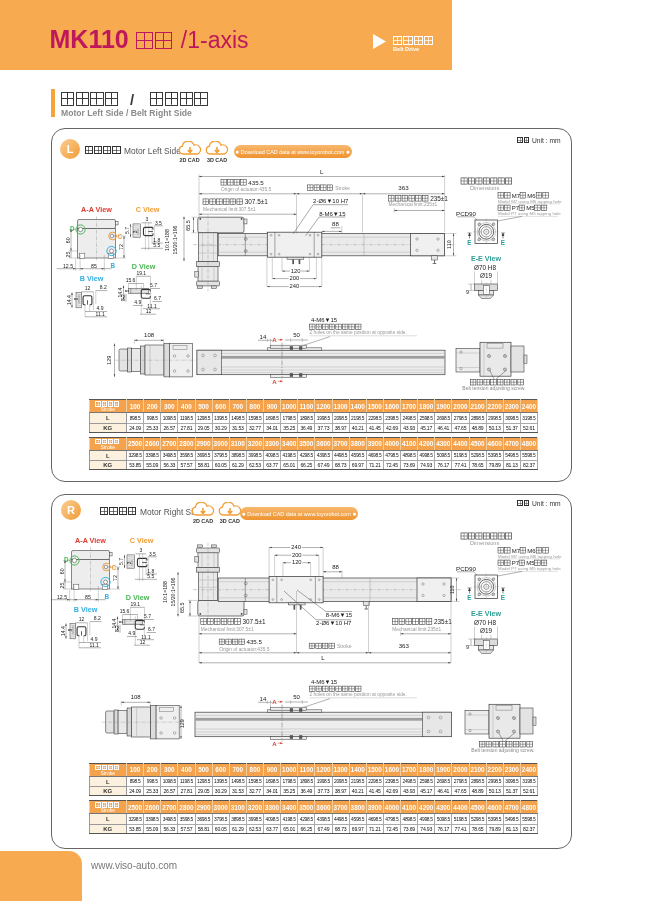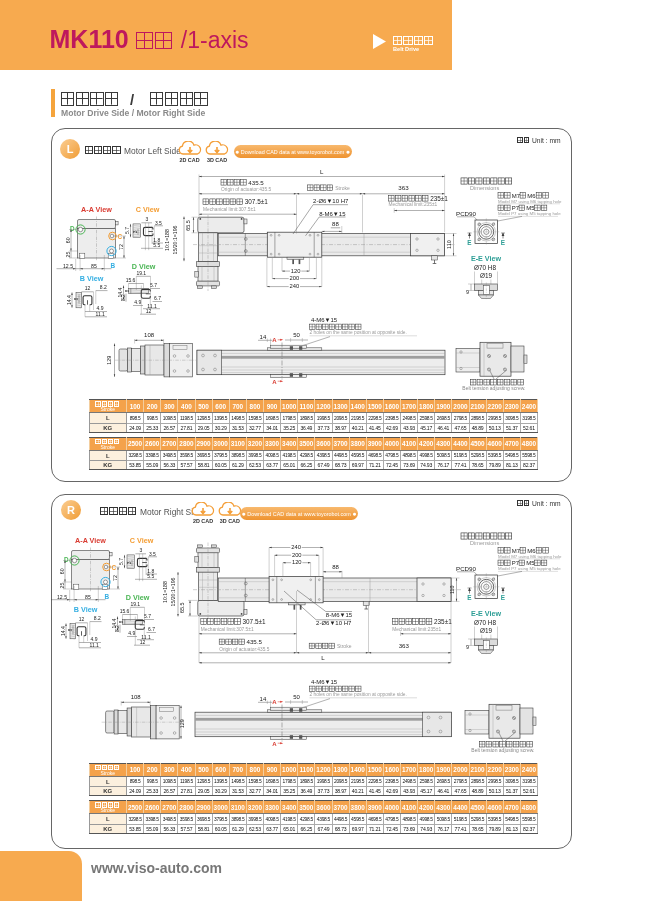--- a/index.html
+++ b/index.html
@@ -16,21 +16,21 @@
 <div class="abs" style="left:0;top:0;width:452px;height:70px;background:#F7AA4F"></div>
 <div class="abs" style="left:49.5px;top:24.5px;color:#be185d;font-size:25px;font-weight:bold;letter-spacing:0">MK110&nbsp;<span style="font-size:19.5px"><i class="c"></i><i class="c"></i></span>&nbsp;<span style="font-weight:normal;font-size:23px">/1-axis</span></div>
 <svg class="abs" style="left:370px;top:33px" width="20" height="18">
     <path d="M3 1v15l13-7.5z" fill="#fff"></path>
   </svg>
 <div class="abs" style="left:393px;top:34px;color:#fff;font-size:10.5px;font-weight:bold"><i class="c"></i><i class="c"></i><i class="c"></i><i class="c"></i></div>
 <div class="abs" style="left:393px;top:46px;color:#fff;font-size:5.6px;font-weight:bold">Belt Drive</div>
 
 <div class="abs" style="left:51px;top:89px;width:4px;height:28px;background:#F5A43C"></div>
 <div class="abs" style="left:61px;top:90.5px;color:#3a3a3a;font-size:15px;font-weight:bold;letter-spacing:6px"><i class="c"></i><i class="c"></i><i class="c"></i><i class="c"></i> / <i class="c"></i><i class="c"></i><i class="c"></i><i class="c"></i></div>
-<div class="abs" style="left:61px;top:108px;color:#8a8a8a;font-size:8.6px;font-weight:bold">Motor Drive Side / Motor Right Side</div>
+<div class="abs" style="left:61px;top:108px;color:#8a8a8a;font-size:8.6px;font-weight:bold">Motor Left Side / Belt Right Side</div>
 <div class="abs" style="left:51px;top:128px;width:519px;height:352px;border:1px solid #666;border-radius:14px;background:#fff"></div>
 <div class="abs" style="left:51px;top:494px;width:519px;height:353px;border:1px solid #666;border-radius:14px;background:#fff"></div>
 <div class="abs" style="left:60px;top:139.2px;width:20px;height:20px;border-radius:50%;
  background:linear-gradient(135deg,#FBCE93,#F09C35);color:#fff;font-size:11px;font-weight:bold;
  text-align:center;line-height:20px">L</div>
 <div class="abs" style="left:84.5px;top:144.39999999999998px;color:#333;font-size:9.5px;font-weight:bold"><i class="c"></i><i class="c"></i><i class="c"></i><i class="c"></i></div>
 <div class="abs" style="left:124px;top:146.0px;color:#555;font-size:8.4px">Motor Left Side</div>
 <svg class="abs" style="left:177.5px;top:140.7px" width="24" height="16" viewBox="0 0 24 16">
 <path d="M5 13a4 4 0 0 1-.6-7.9A6 6 0 0 1 16 4.2 4.3 4.3 0 0 1 19.5 13z" fill="#fff" stroke="#F49E37" stroke-width="1.3"></path>
 <path d="M12 6v5m-2.2-2l2.2 2.5 2.2-2.5" stroke="#F49E37" stroke-width="1.6" fill="none"></path>
@@ -1393,13 +1393,13 @@
         <td style="border:0.5px solid #aaa;border-bottom:1px solid #555;font-size:5.1px;color:#111;letter-spacing:-0.2px">76.17</td>
         <td style="border:0.5px solid #aaa;border-bottom:1px solid #555;font-size:5.1px;color:#111;letter-spacing:-0.2px">77.41</td>
         <td style="border:0.5px solid #aaa;border-bottom:1px solid #555;font-size:5.1px;color:#111;letter-spacing:-0.2px">78.65</td>
         <td style="border:0.5px solid #aaa;border-bottom:1px solid #555;font-size:5.1px;color:#111;letter-spacing:-0.2px">79.89</td>
         <td style="border:0.5px solid #aaa;border-bottom:1px solid #555;font-size:5.1px;color:#111;letter-spacing:-0.2px">81.13</td>
         <td style="border:0.5px solid #aaa;border-bottom:1px solid #555;font-size:5.1px;color:#111;letter-spacing:-0.2px">82.37</td>
       </tr>
     </tbody>
   </table>
 <div class="abs" style="left:0px;top:851px;width:82px;height:50px;background:#F7AA4F;border-radius:0 13px 0 0"></div>
-<div class="abs" style="left:91px;top:860px;color:#777;font-size:14px;font-weight:bold">www.viso-auto.com</div>
+<div class="abs" style="left:91px;top:860px;color:#777;font-size:10px;font-weight:normal">www.viso-auto.com</div>
 
 </body></html>

